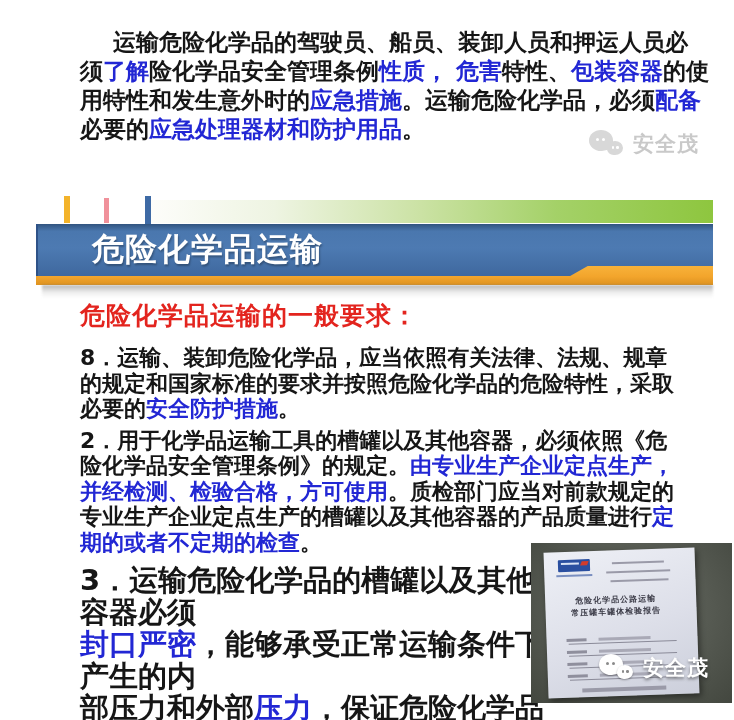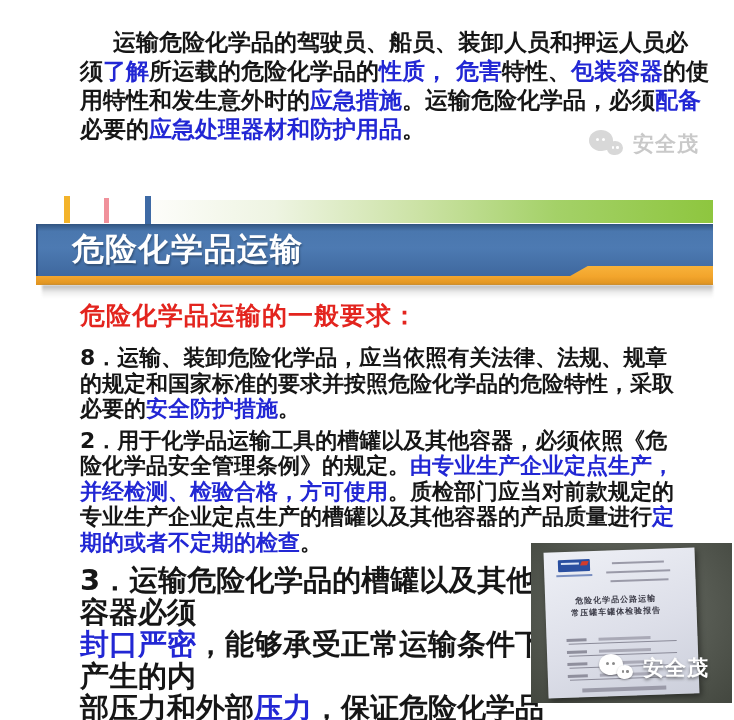--- a/index.html
+++ b/index.html
@@ -44,21 +44,21 @@
   .green-strip{
     position:absolute;left:151px;top:200px;width:562px;height:23px;
     background:linear-gradient(to right,#fdfdfa 0%,#eef4e2 22%,#cbe2a4 48%,#a4d168 72%,var(--strip-green,#8ec63f) 100%);
   }
   .blue-band{
     position:absolute;left:36px;top:224px;width:677px;height:52px;
     background:linear-gradient(180deg,#31547f 0%,#4a77ae 14%,#4d7ab2 46%,#3f689e 100%);
     border-left:2px solid #2e5288;box-sizing:border-box;
   }
   .banner-title{
-    display:block;padding-left:34px;line-height:50px;
+    display:block;padding-left:54px;line-height:50px;
     font-size:32px;font-weight:700;color:#ffffff;letter-spacing:1px;
     text-shadow:1px 2px 2px rgba(0,0,0,.28);
   }
   .orange-band{
     position:absolute;left:36px;top:266px;width:677px;height:19px;
     background:linear-gradient(180deg,#f7b23a 0%,var(--banner-orange,#f3a52c) 55%,#dd9220 100%);
     clip-path:polygon(0 53%,78.9% 53%,81.5% 0,100% 0,100% 100%,0 100%);
   }
   .band-shadow{
     position:absolute;left:42px;top:285px;width:671px;height:13px;
@@ -104,21 +104,21 @@
   .form-row{position:absolute;left:22px;width:108px;height:8px;border-bottom:1px solid #8a8a98}
   .form-row::before{content:"";position:absolute;left:-2px;top:3px;width:20px;height:3px;background:#8f8f9d}
   .form-row::after{content:"";position:absolute;left:30px;top:3px;width:52px;height:2.5px;background:#a9a9b6}
   .fr-1{top:84px}.fr-2{top:96px}.fr-3{top:108px}.fr-4{top:120px}
   .paper-foot{position:absolute;left:34px;top:137px;width:84px;height:3.5px;background:#9a9aa8}
 </style>
 </head>
 <body>
 
 <p class="intro"><span class="seg-black">运输危险化学品的驾驶员、船员、装卸人员和押运人员必
-须</span><span class="seg-blue">了解</span><span class="seg-black">所运载的危险化学品的</span><span class="seg-blue">性质，</span><span class="seg-black"> </span><span class="seg-blue">危害</span><span class="seg-black">特性、</span><span class="seg-blue">包装容器</span><span class="seg-black">的使
+须</span><span class="seg-blue">了解</span><span class="seg-black">险化学品安全管理条例</span><span class="seg-blue">性质，</span><span class="seg-black"> </span><span class="seg-blue">危害</span><span class="seg-black">特性、</span><span class="seg-blue">包装容器</span><span class="seg-black">的使
 用特性和发生意外时的</span><span class="seg-blue">应急措施</span><span class="seg-black">。运输危险化学品，必须</span><span class="seg-blue">配备</span><span class="seg-black">
 必要的</span><span class="seg-blue">应急处理器材和防护用品</span><span class="seg-black">。</span></p>
 
 <div class="wm wm-top">
   <span class="wm-logo">
     <span class="bub big">
         <i class="eye l"></i>
         <i class="eye r"></i>
       </span>
     <span class="bub small">

